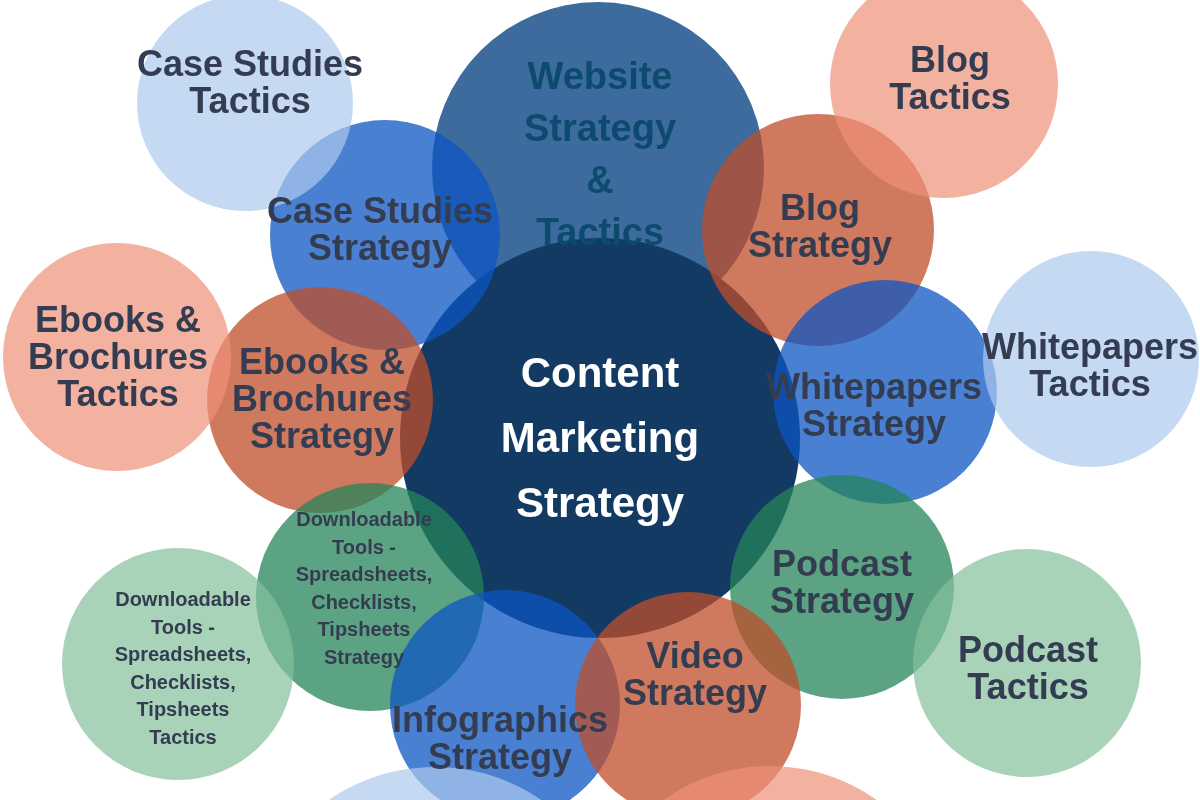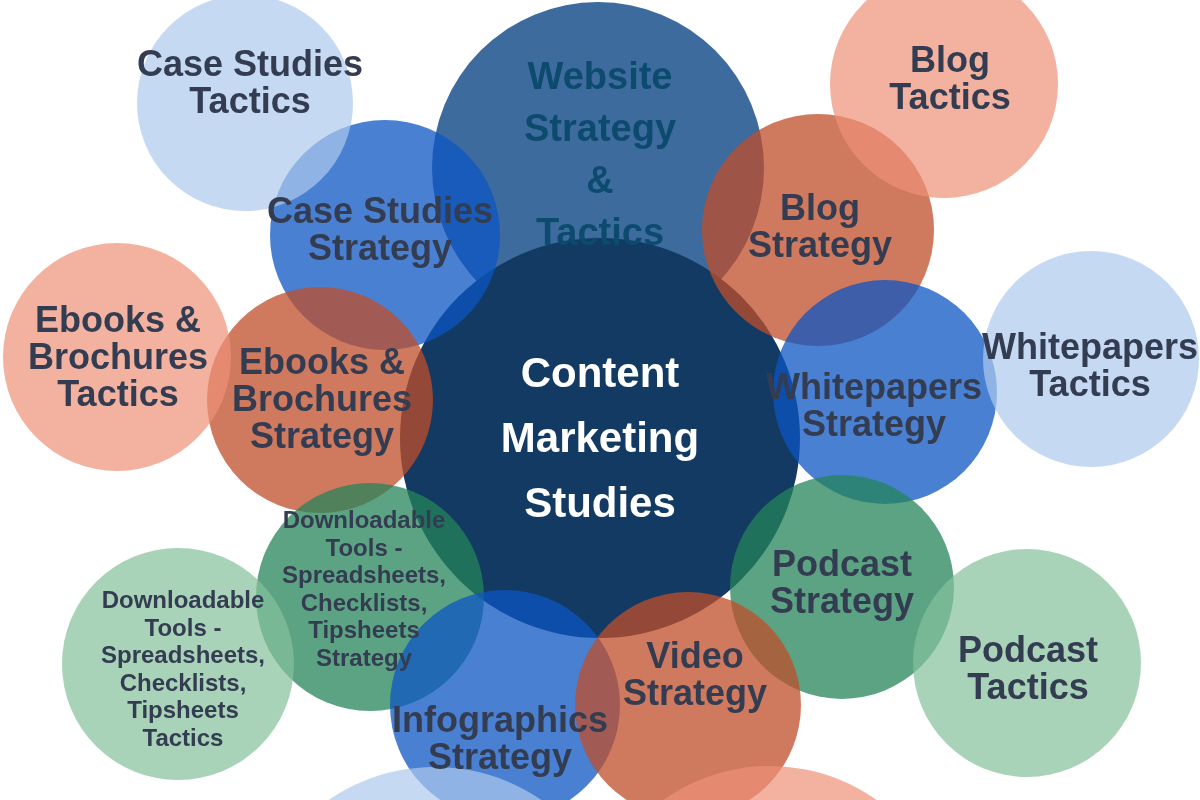--- a/index.html
+++ b/index.html
@@ -24,35 +24,35 @@
     transform: translate(-50%, -50%);
     text-align: center;
     white-space: pre-line;
     font-weight: 700;
     z-index: 50;
     letter-spacing: 0px;
   }
   .lbl-center   { font-size: 42px; line-height: 65px; }
   .lbl-website  { font-size: 38px; line-height: 52px; }
   .lbl-standard { font-size: 36px; line-height: 37px; }
-  .lbl-small    { font-size: 24px; line-height: 27.5px; text-align: center; }
+  .lbl-small    { font-size: 20px; line-height: 27.5px; text-align: center; }
 </style>
 </head>
 <body>
 
 <div id="canvas">
     <div class="circle" style="left: 432px; top: 2px; width: 332px; height: 332px; background: rgb(62, 107, 158); z-index: 0;"></div>
     <div class="lbl lbl-website" style="left: 600px; top: 134px; color: #0c4a6e; margin-top: 20px;">Website
 Strategy
 &amp;
 Tactics</div>
     <div class="circle" style="left: 400px; top: 238px; width: 400px; height: 400px; background: rgb(18, 58, 99); z-index: 1;"></div>
     <div class="lbl lbl-center" style="left: 600px; top: 437px; color: rgb(255, 255, 255);">Content
 Marketing
-Studies</div>
+Strategy</div>
     <div class="circle" style="left: 270px; top: 120px; width: 230px; height: 230px; background: rgba(14, 86, 195, 0.75); z-index: 2;"></div>
     <div class="lbl lbl-standard" style="left: 380px; top: 229px; color: rgb(51, 60, 80);">Case Studies
 Strategy</div>
     <div class="circle" style="left: 702px; top: 114px; width: 232px; height: 232px; background: rgba(191, 78, 42, 0.75); z-index: 3;"></div>
     <div class="lbl lbl-standard" style="left: 820px; top: 226px; color: rgb(51, 60, 80);">Blog
 Strategy</div>
     <div class="circle" style="left: 207px; top: 287px; width: 226px; height: 226px; background: rgba(191, 78, 42, 0.75); z-index: 4;"></div>
     <div class="lbl lbl-standard" style="left: 322px; top: 398px; color: rgb(51, 60, 80);">Ebooks &amp;
 Brochures
 Strategy</div>

